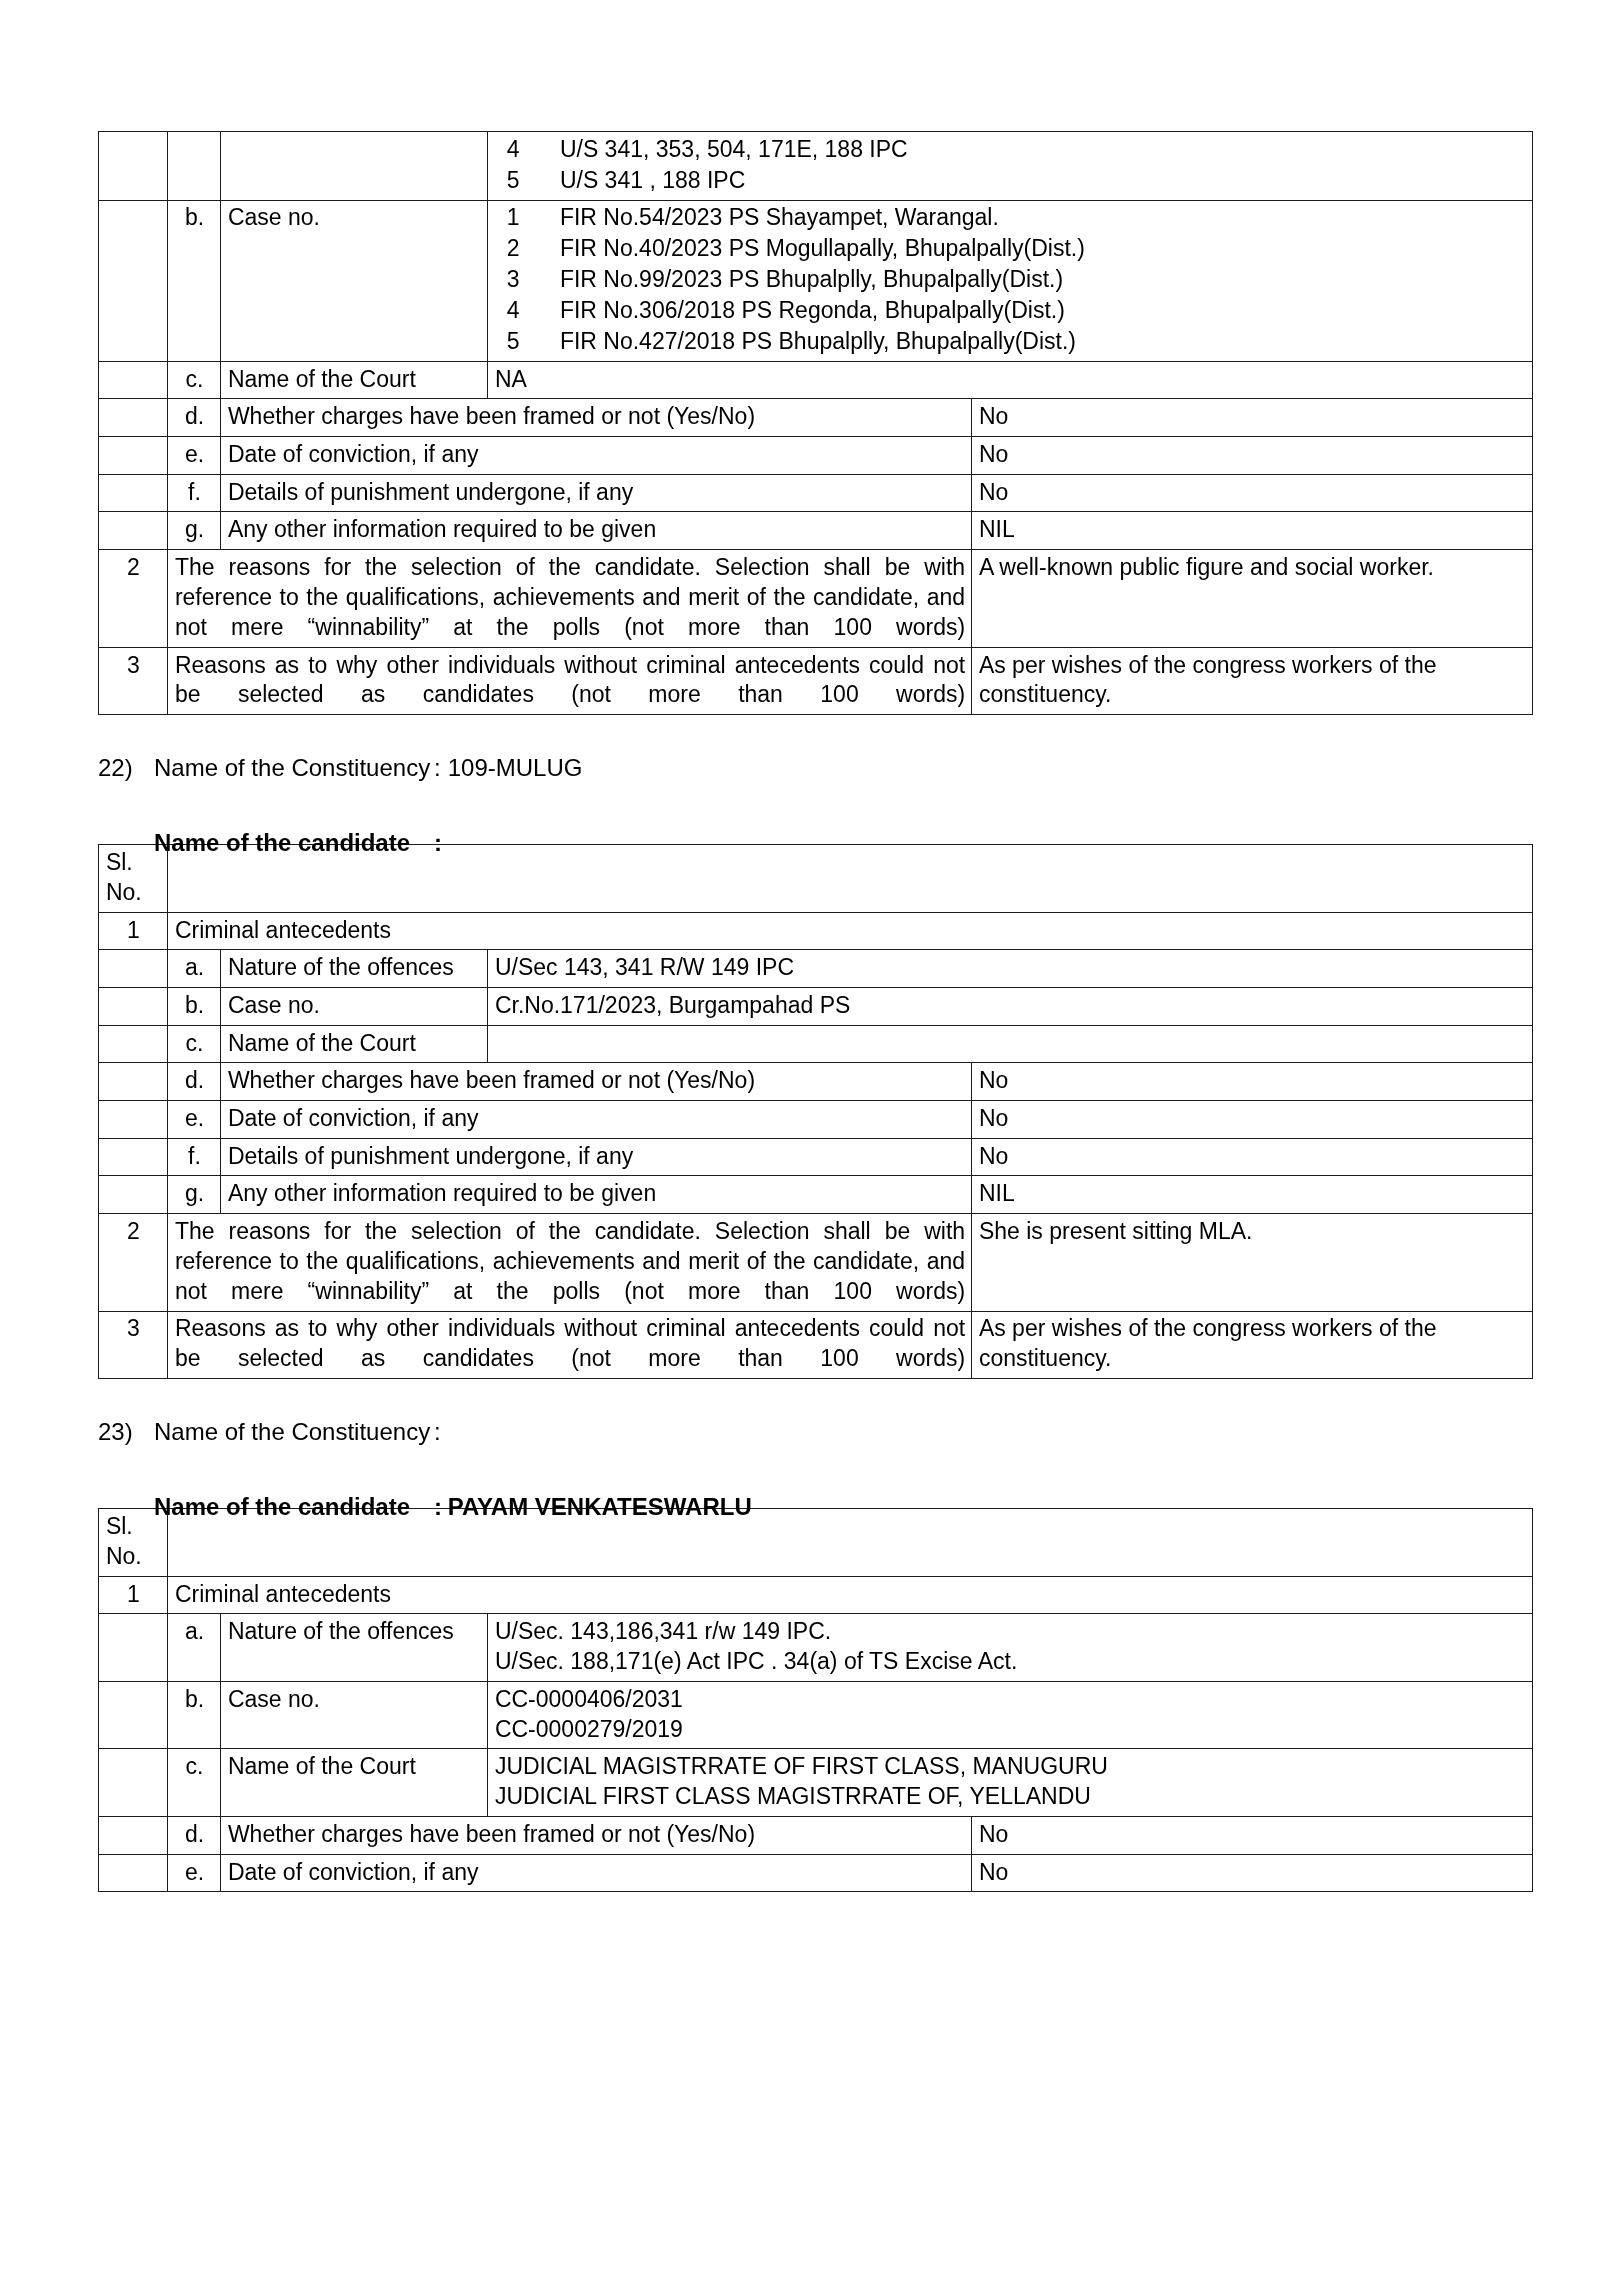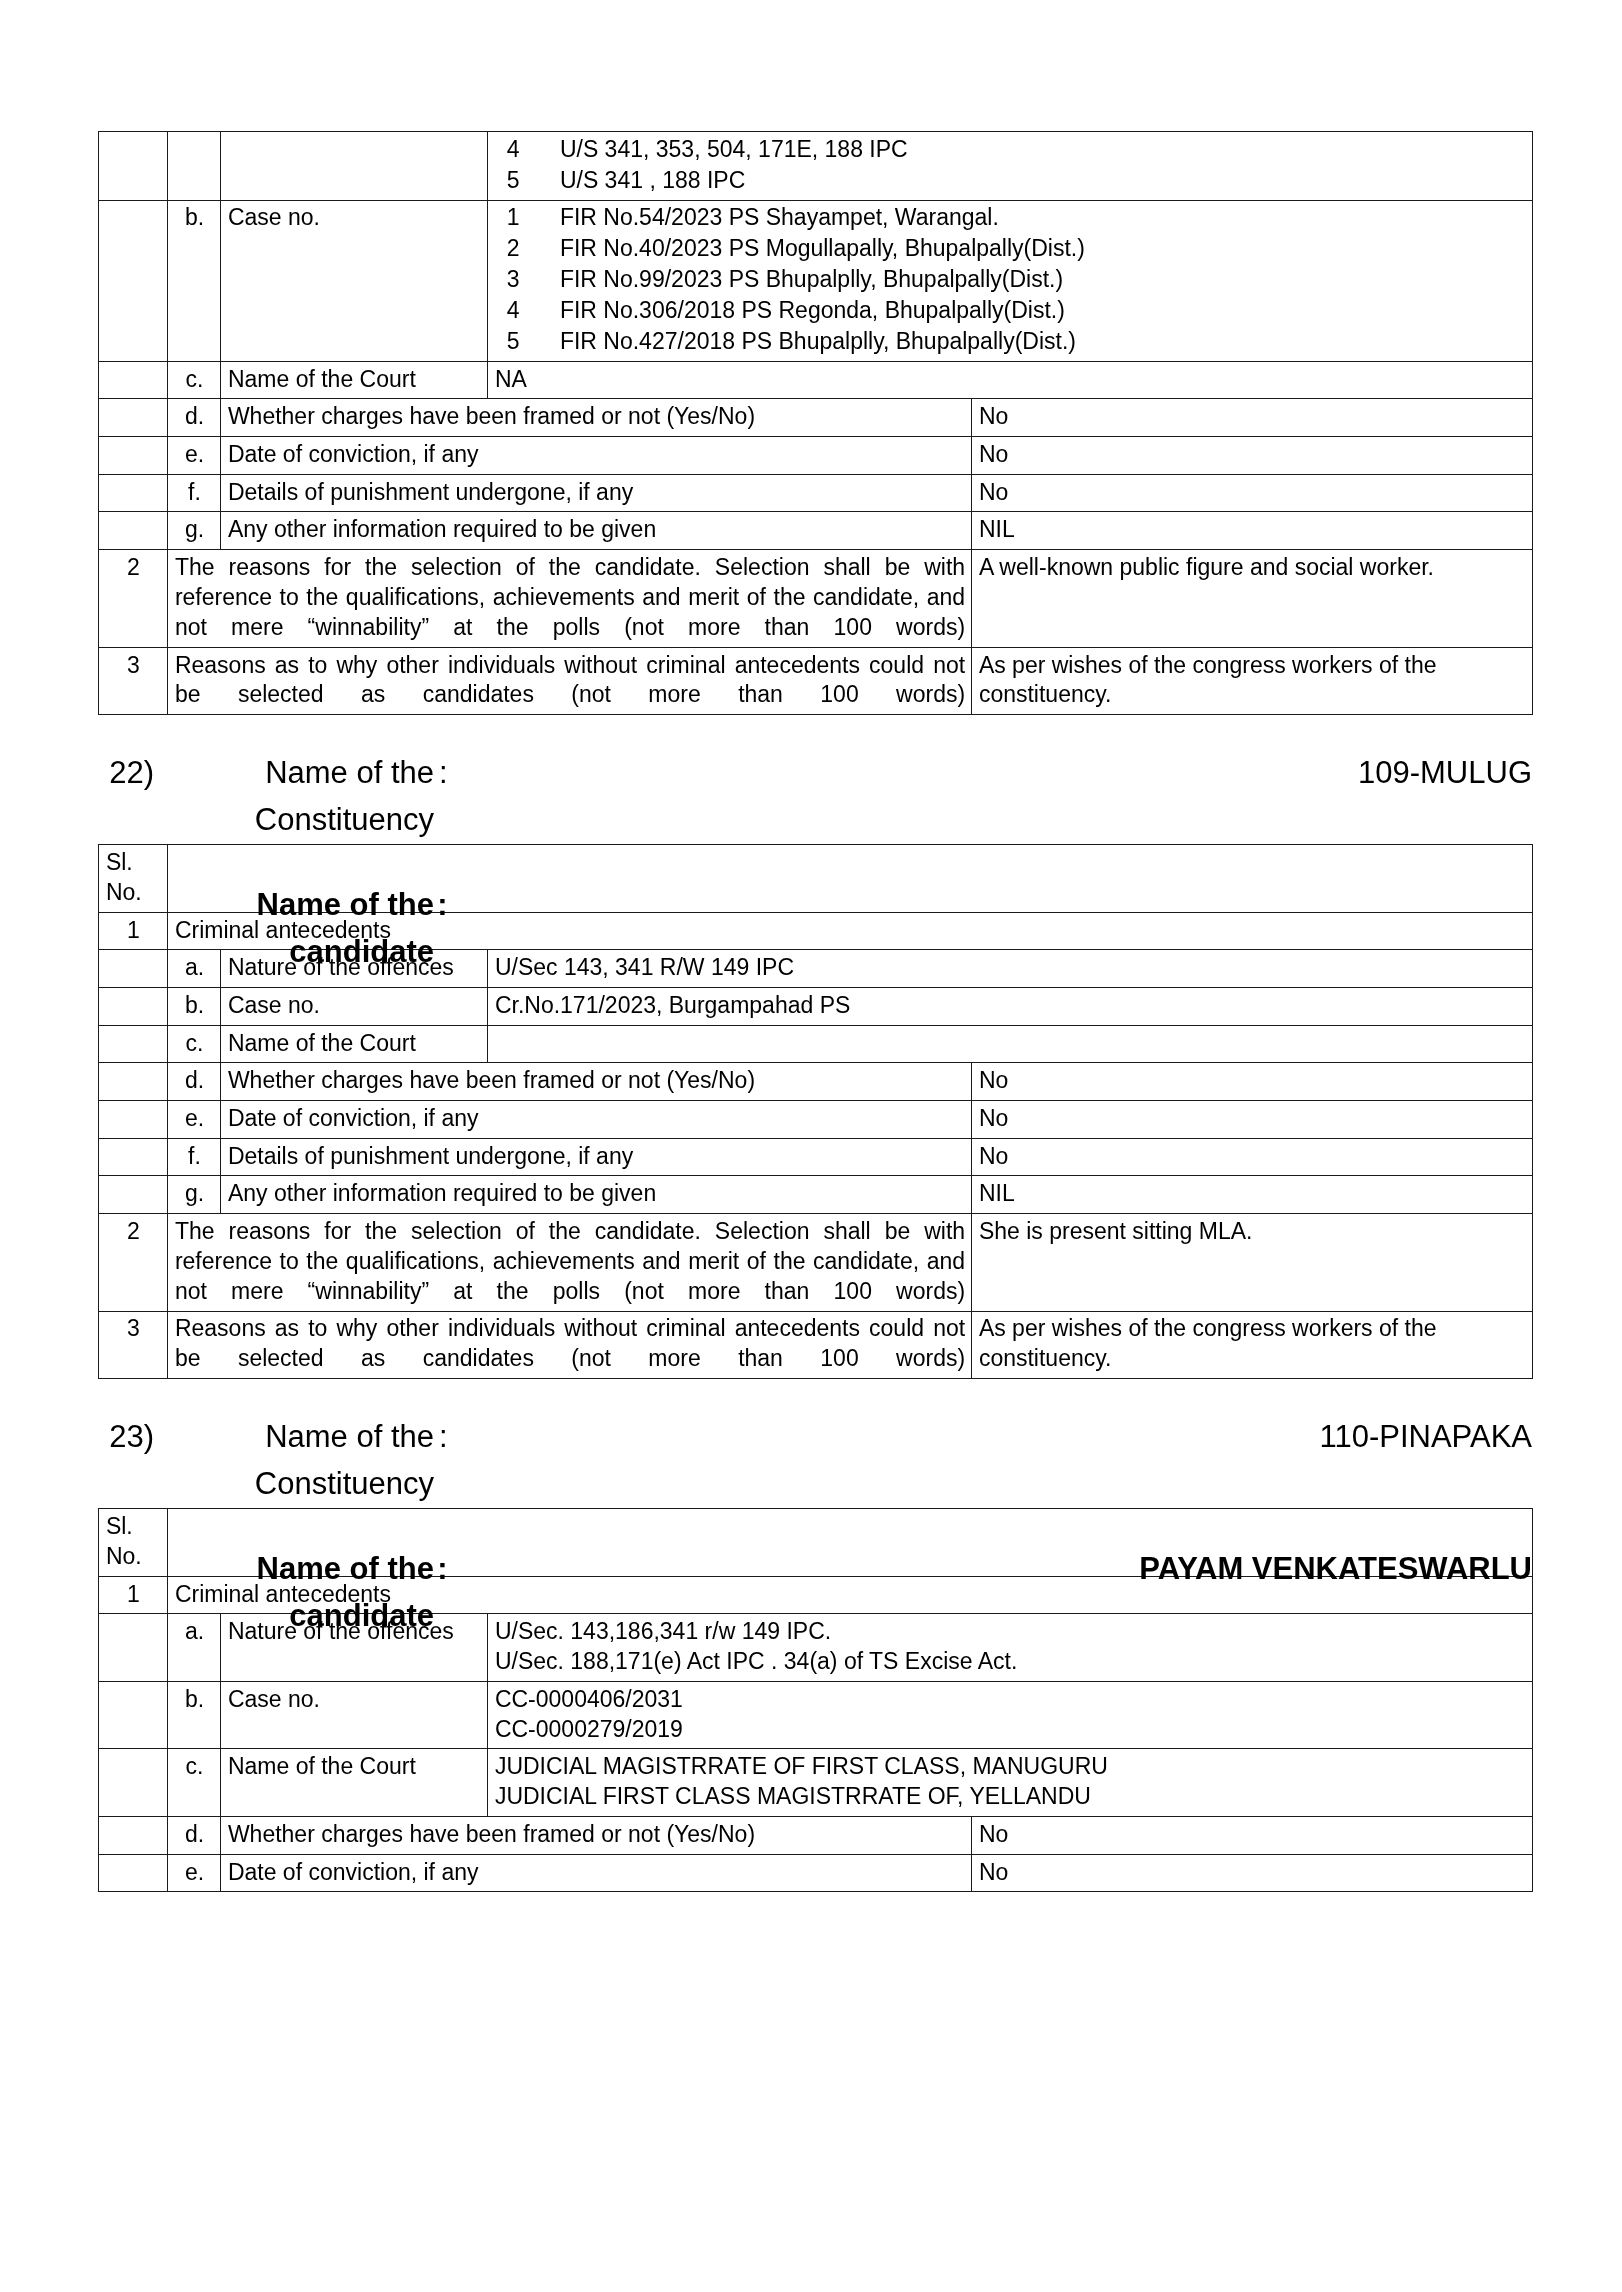--- a/index.html
+++ b/index.html
@@ -47,25 +47,24 @@
   .numlist {
     display: grid;
     grid-template-columns: 65px 1fr;
     row-gap: 1px;
   }
   .numlist .n { text-align: left; padding-left: 11.8px; }
   .numlist .t { text-align: left; }
 
   .kv {
     margin: 35px 0 0 0;
-    font-size: 31px;
+    font-size: 24px;
     line-height: 1.5;
     position: relative;
     height: 94px;
-    text-align: right;
   }
   .kv-row { display: flex; align-items: baseline; }
   .kv-num { width: 56px; flex: 0 0 56px; }
   .kv-key { width: 280px; flex: 0 0 280px; }
   .kv-sep { width: 13.7px; flex: 0 0 13.7px; }
   .kv-val { flex: 1 1 auto; }
   .kv-row.second { margin-top: 39px; padding-left: 56px; font-weight: bold; }
   .kv-row.second .kv-key { width: 280px; flex: 0 0 280px; }
 
   .tbl-wrap { }
@@ -266,21 +265,20 @@
       </tr>
     </tbody>
   </table>
   </div>
 
   <div class="kv">
     <div class="kv-row">
       <span class="kv-num">23)</span>
       <span class="kv-key">Name of the Constituency</span>
       <span class="kv-sep">:</span>
-      <span class="kv-val">110-PINAPAKA</span>
     </div>
     <div class="kv-row second">
       <span class="kv-key">Name of the candidate</span>
       <span class="kv-sep">:</span>
       <span class="kv-val">PAYAM VENKATESWARLU</span>
     </div>
   </div>
 
   <div class="tbl-wrap">
   <table class="grid">

